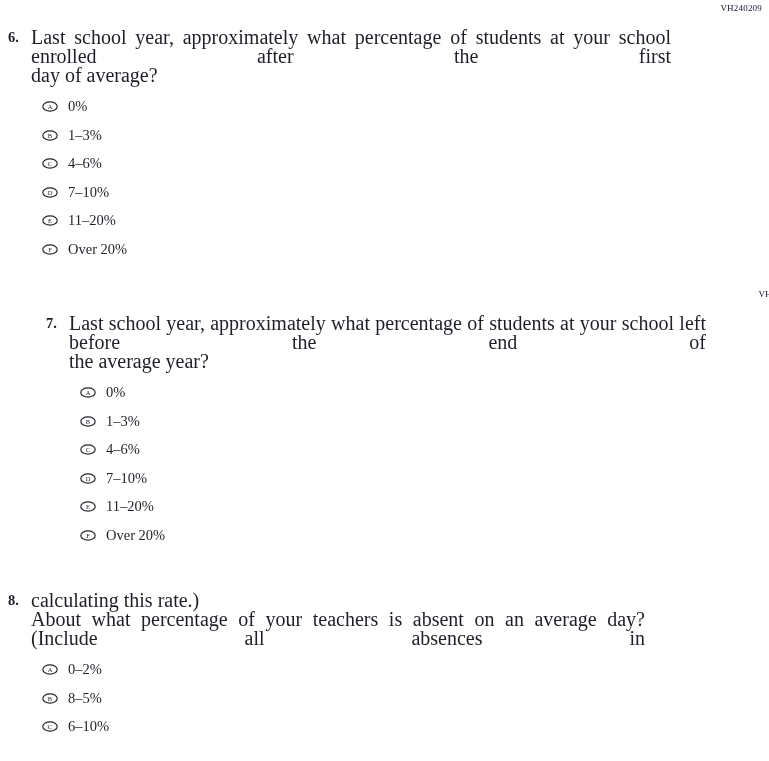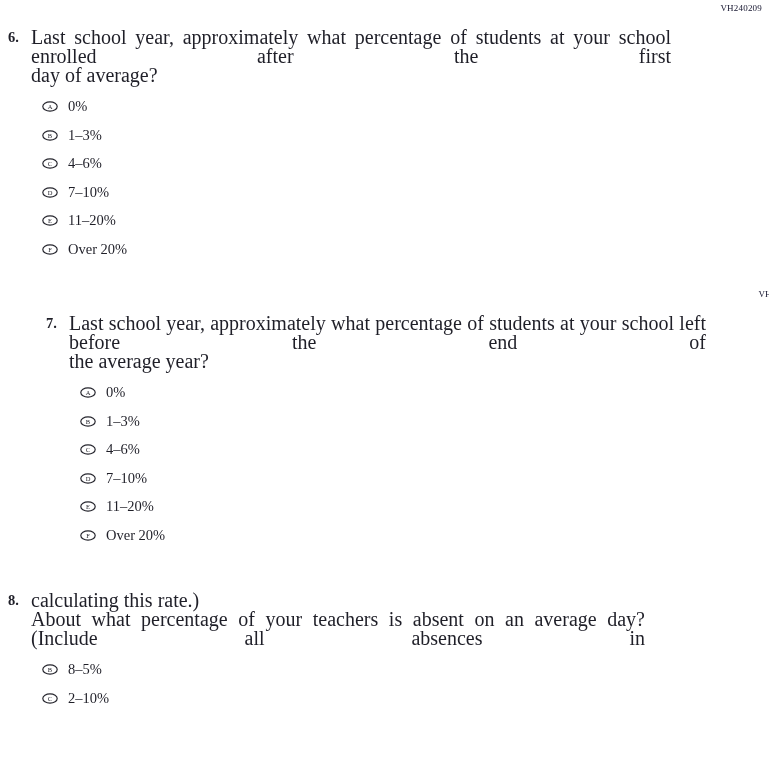--- a/index.html
+++ b/index.html
@@ -190,27 +190,34 @@
       <span class="q-number">8.</span>
       <span class="q-text">
         <span class="q-line">calculating this rate.)</span>
         <span class="q-line justify">About what percentage of your teachers is absent on an average day? (Include all absences in</span>
       </span>
     </div>
     <div class="options">
       <div class="option-row">
         <svg class="oval" viewBox="0 0 16 11">
             <ellipse cx="8" cy="5.5" rx="7.2" ry="4.7" fill="none" stroke="#26262e" stroke-width="1.2"></ellipse>
+            <text x="8" y="7.9" text-anchor="middle" font-size="6.5" font-family="Liberation Serif, serif" fill="#26262e">A</text>
+          </svg>
+        <span class="option-label">0–2%</span>
+      </div>
+      <div class="option-row">
+        <svg class="oval" viewBox="0 0 16 11">
+            <ellipse cx="8" cy="5.5" rx="7.2" ry="4.7" fill="none" stroke="#26262e" stroke-width="1.2"></ellipse>
             <text x="8" y="7.9" text-anchor="middle" font-size="6.5" font-family="Liberation Serif, serif" fill="#26262e">B</text>
           </svg>
         <span class="option-label">8–5%</span>
       </div>
       <div class="option-row">
         <svg class="oval" viewBox="0 0 16 11">
             <ellipse cx="8" cy="5.5" rx="7.2" ry="4.7" fill="none" stroke="#26262e" stroke-width="1.2"></ellipse>
             <text x="8" y="7.9" text-anchor="middle" font-size="6.5" font-family="Liberation Serif, serif" fill="#26262e">C</text>
           </svg>
-        <span class="option-label">2–10%</span>
+        <span class="option-label">6–10%</span>
       </div>
     </div>
   </div>
 
 </div>
 
 </body></html>

